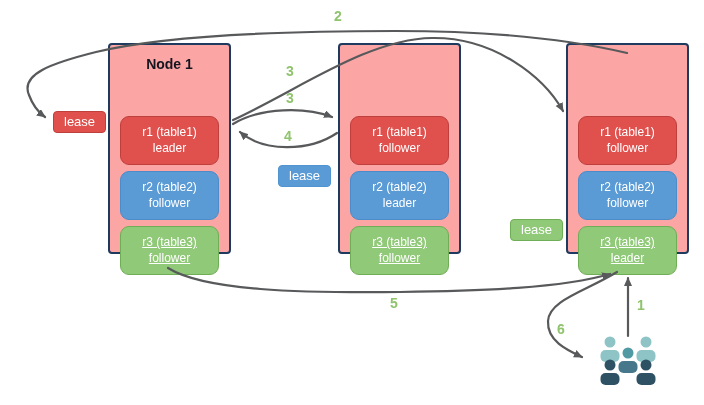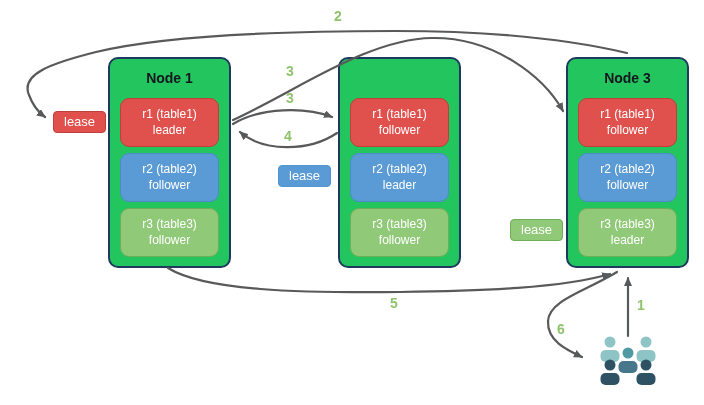--- a/index.html
+++ b/index.html
@@ -1,35 +1,35 @@
 <!DOCTYPE html>
 <html><head>
 <meta charset="utf-8">
 <style>
   html,body{margin:0;padding:0;background:#fff;}
   .canvas{
     position:relative;width:704px;height:405px;background:#ffffff;overflow:hidden;
     font-family:"Liberation Sans", sans-serif;
   }
   .node{
-    position:absolute;top:57px;width:123px;height:211px;background:#22c55e;
-    border:2px solid #1E3A5F;border-radius:10px;box-sizing:border-box;
+    position:absolute;top:43px;width:123px;height:211px;background:#fca5a5;
+    border:2px solid #1E3A5F;border-radius:4px;box-sizing:border-box;
   }
   .node-title{
     text-align:center;margin-top:11px;font-weight:bold;font-size:14px;color:#15151f;
   }
   .replica{
     position:absolute;left:10px;right:10px;height:49px;border-radius:9px;color:#fff;
     font-size:12px;text-align:center;display:flex;flex-direction:column;
-    justify-content:center;line-height:1.3;box-sizing:border-box;
+    justify-content:center;line-height:1.3;box-sizing:border-box;margin-top:32px;
   }
   .replica.red{background:#E0514E;border:1.5px solid #BE3F3C;}
   .replica.blue{background:#5B9BD5;border:1.5px solid #4B8CC9;}
   .replica.green{background:#90C978;border:1.5px solid #6FAE56;}
-  .pos-r1{top:39px;} .pos-r2{top:94px;justify-content:center;} .pos-r3{top:149px;}
+  .pos-r1{top:39px;} .pos-r2{top:94px;justify-content:center;} .pos-r3{top:149px;text-decoration:underline;}
   .lease{
     position:absolute;height:22px;line-height:20px;padding:0 10px;border-radius:4px;
     color:#fff;font-size:13px;text-align:center;box-sizing:border-box;
   }
   .lease.red{left:53px;top:111px;background:#E0514E;border:1.5px solid #BE3F3C;}
   .lease.blue{left:278px;top:165px;background:#5B9BD5;border:1.5px solid #4F93D1;}
   .lease.green{left:510px;top:219px;background:#90C978;border:1.5px solid #6FAE56;}
   .step{
     position:absolute;font-weight:bold;font-size:14px;color:#8FC36C;
   }
@@ -75,21 +75,20 @@
       <span>r2 (table2)</span>
       <span>leader</span>
     </div>
     <div class="replica green pos-r3">
       <span>r3 (table3)</span>
       <span>follower</span>
     </div>
   </div>
 
   <div class="node" style="left:566px">
-    <div class="node-title">Node 3</div>
     <div class="replica red pos-r1">
       <span>r1 (table1)</span>
       <span>follower</span>
     </div>
     <div class="replica blue pos-r2">
       <span>r2 (table2)</span>
       <span>follower</span>
     </div>
     <div class="replica green pos-r3">
       <span>r3 (table3)</span>

